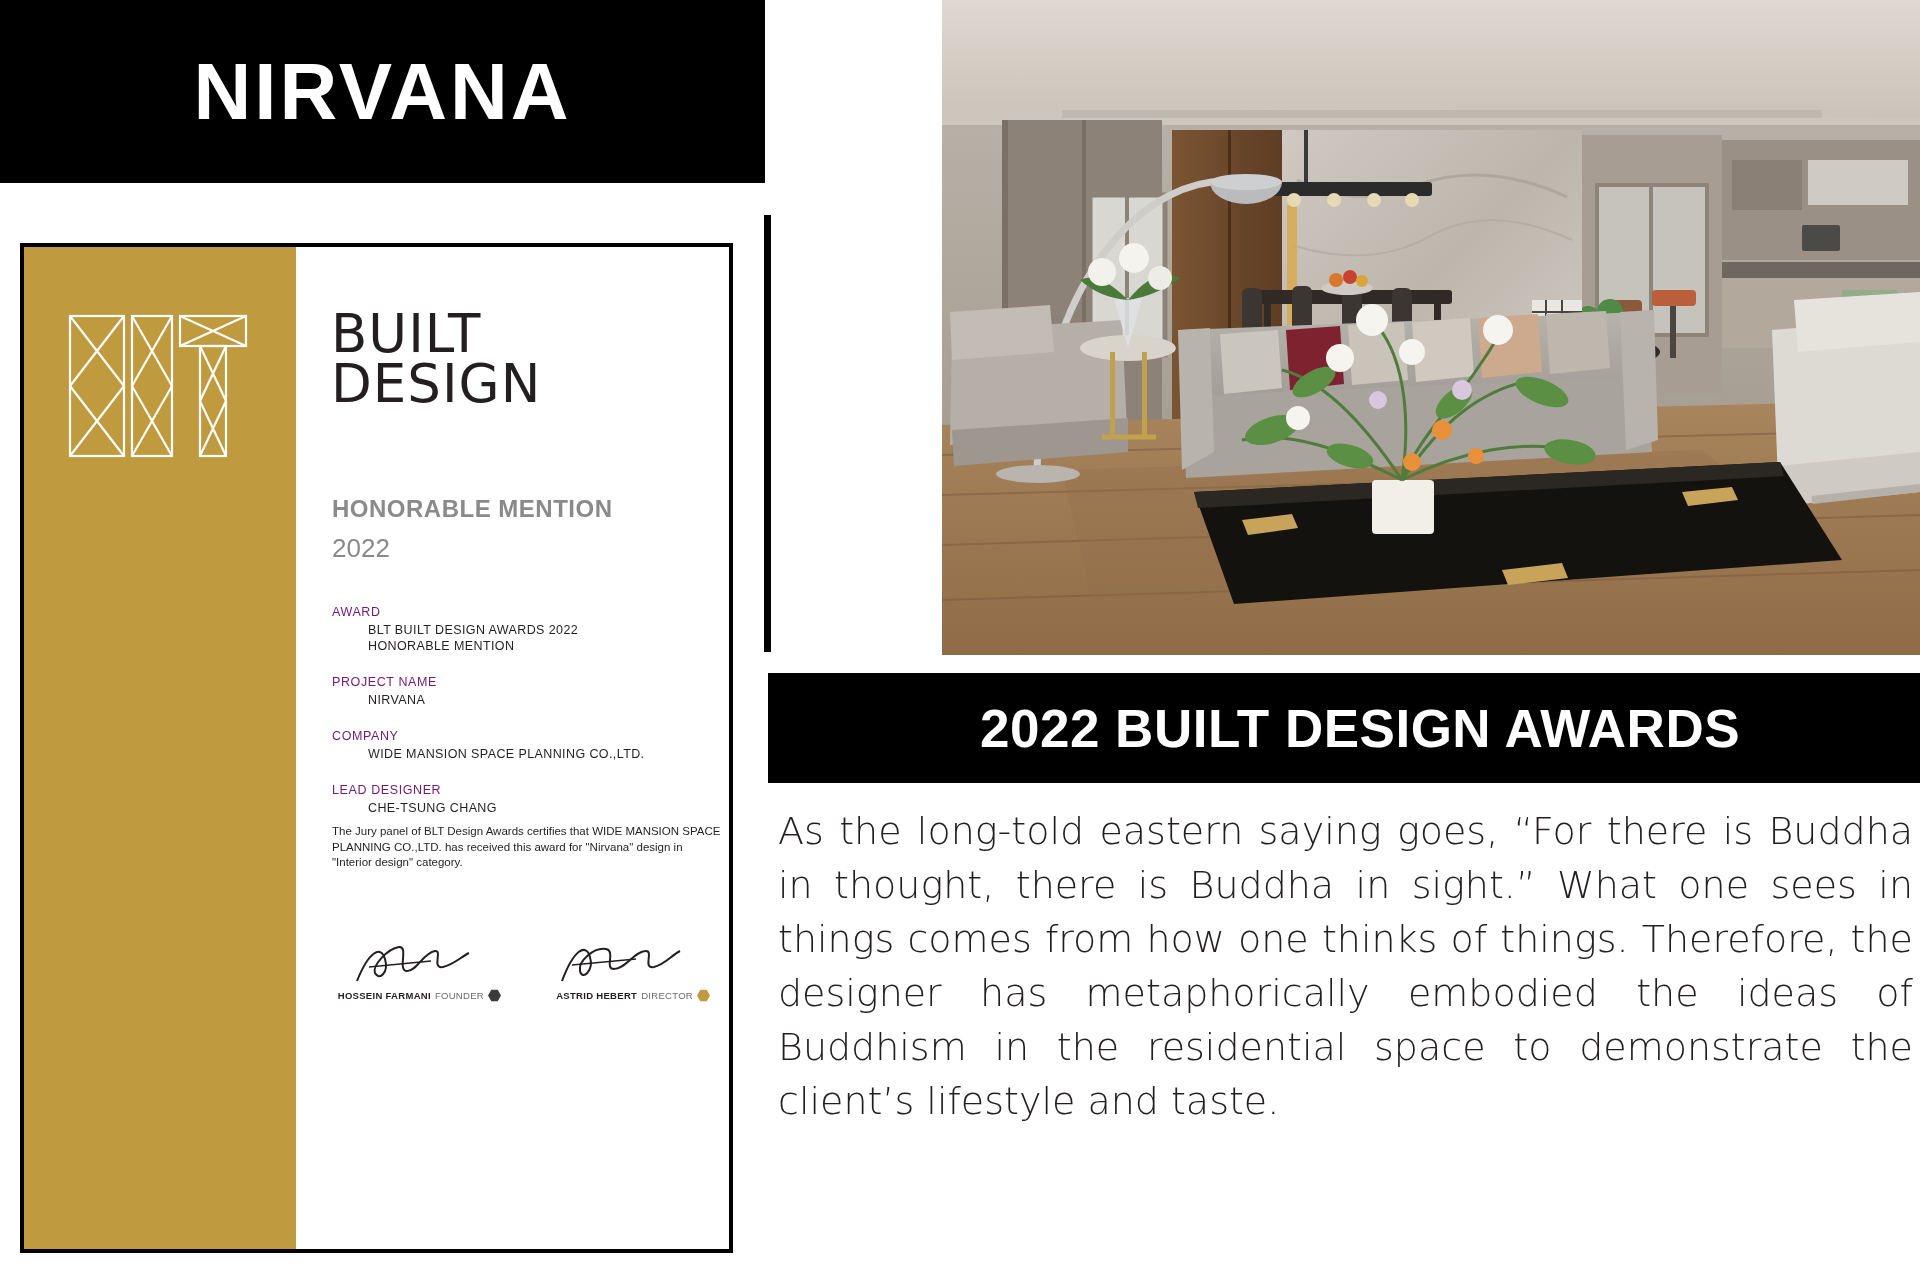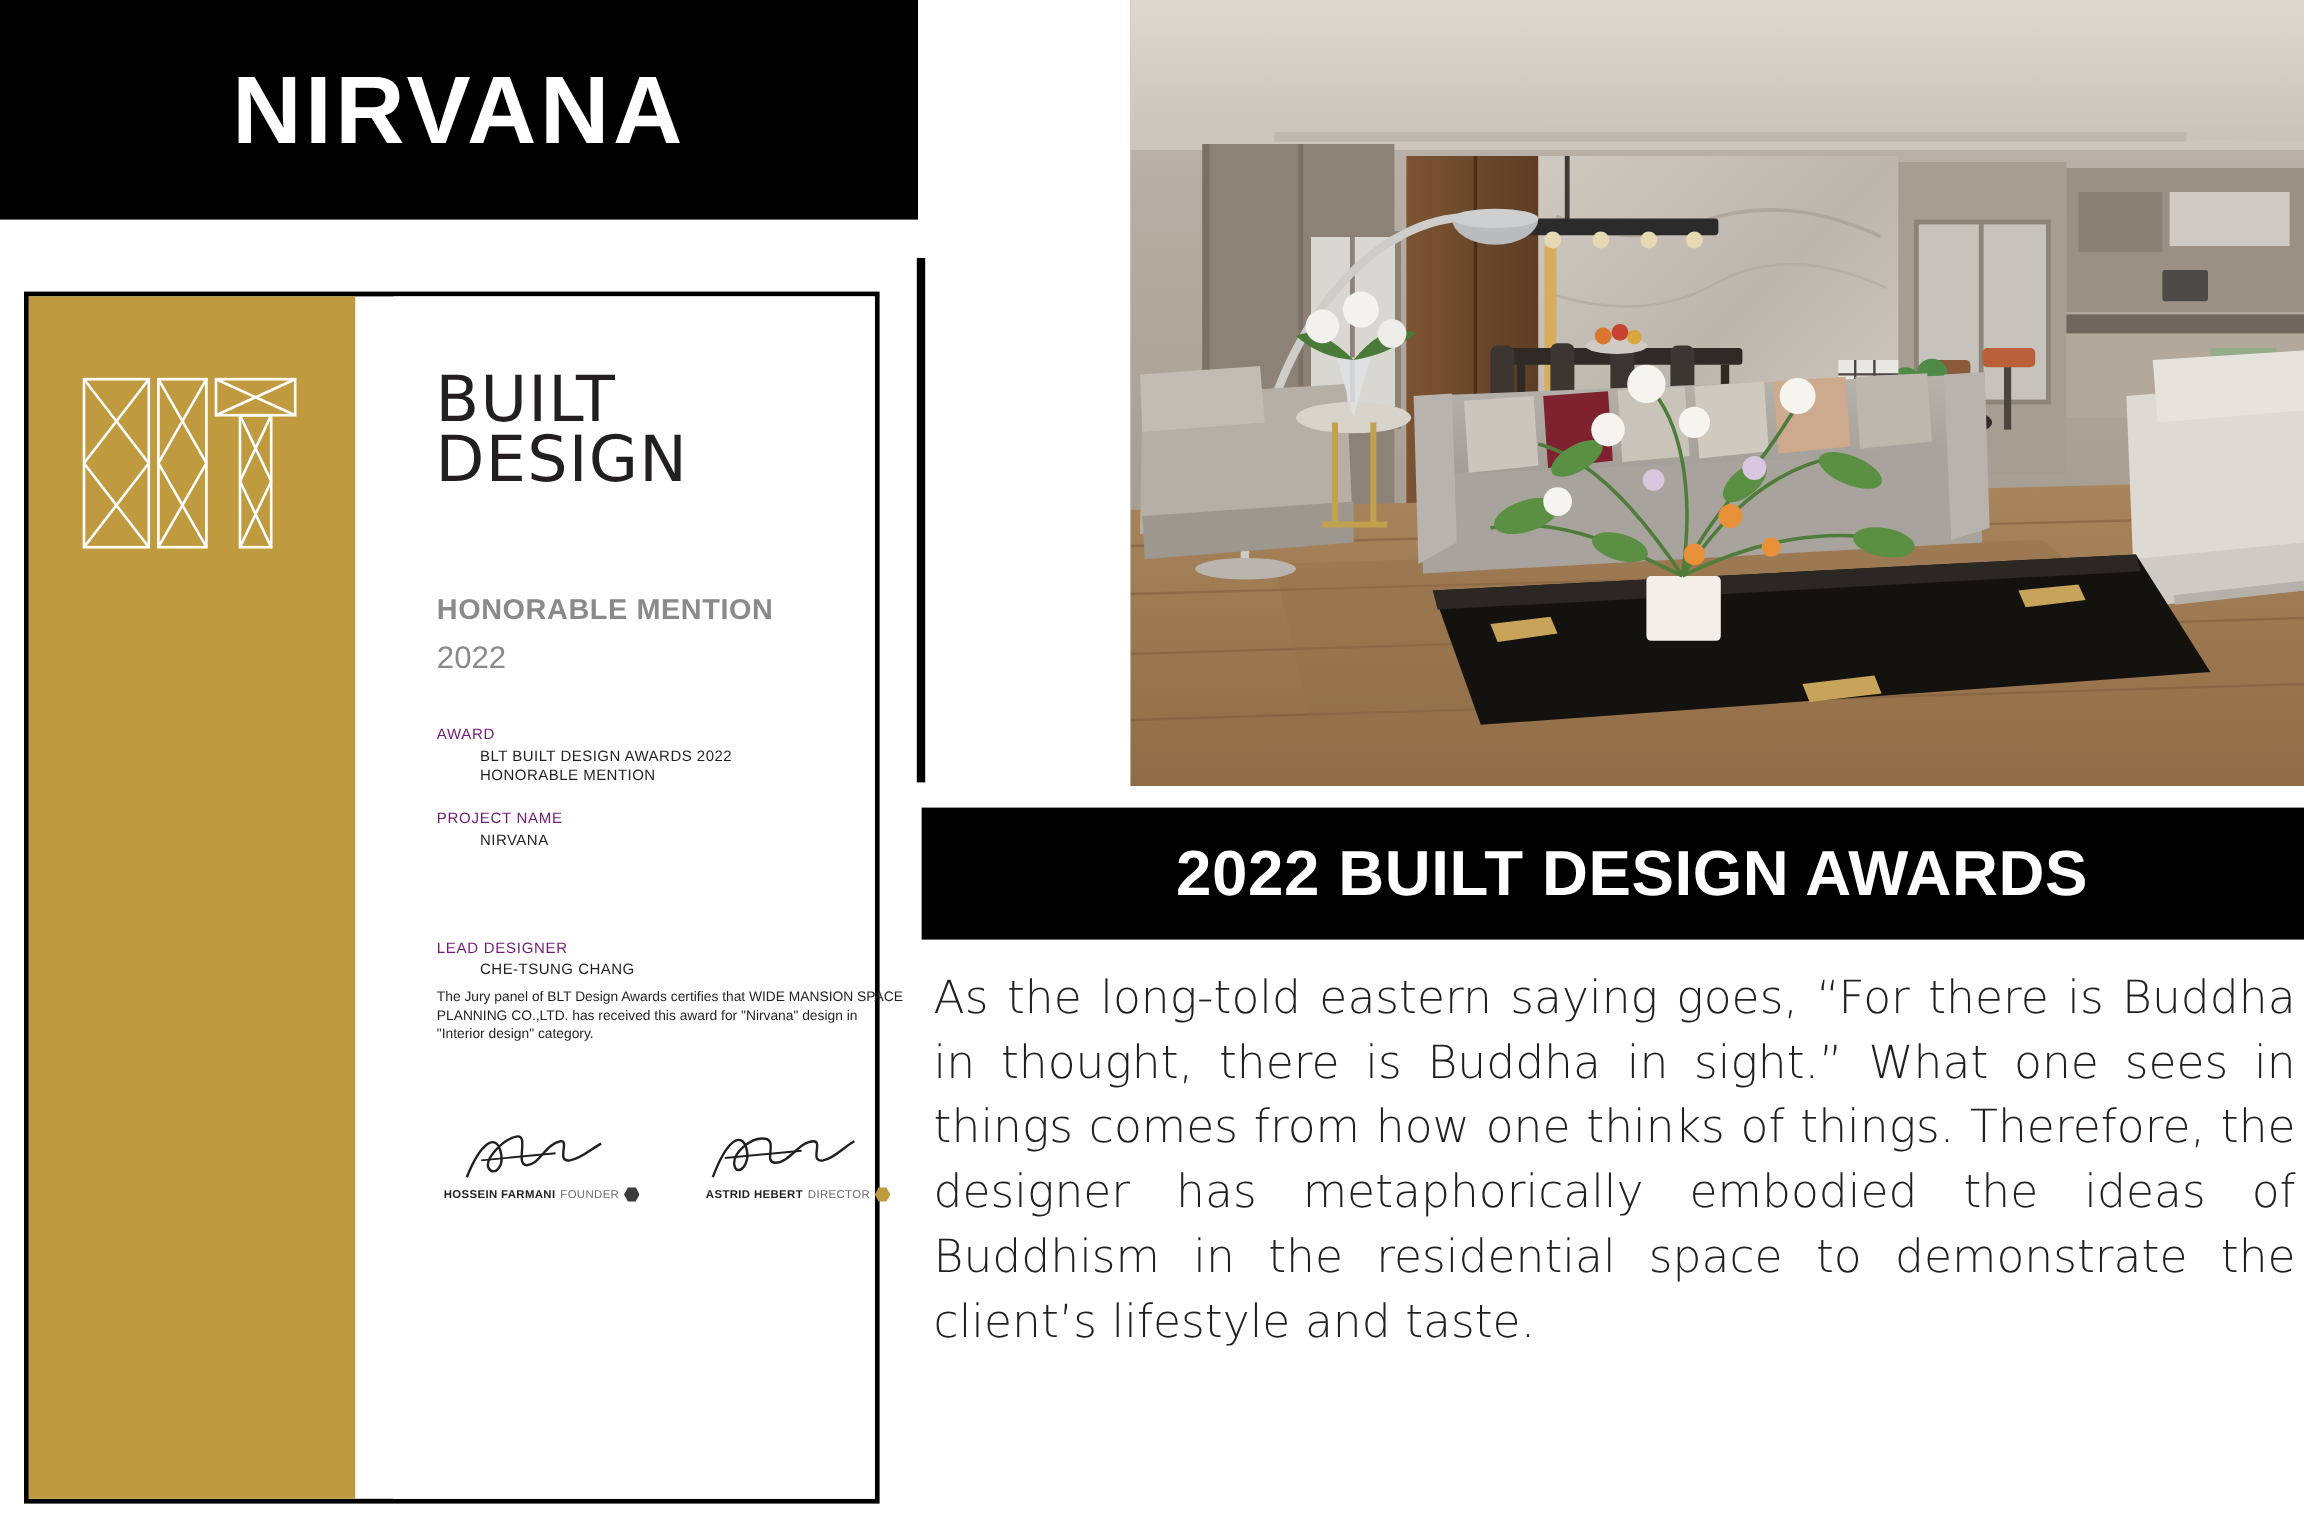--- a/index.html
+++ b/index.html
@@ -47,21 +47,20 @@
   .cert-frame {
     position: absolute;
     left: 20px;
     top: 243px;
     width: 713px;
     height: 1010px;
     border: 4px solid #000000;
     background: #ffffff;
     box-sizing: border-box;
     display: flex;
-    gap: 32px;
   }
   .cert-left {
     width: 272px;
     background: #c09a3e;
     position: relative;
     flex: 0 0 272px;
   }
   .cert-logo {
     position: absolute;
     left: 42px;
@@ -282,20 +281,24 @@
         <div class="field-label">AWARD</div>
         <div class="field-value" style="white-space:pre-line;">BLT BUILT DESIGN AWARDS 2022
 HONORABLE MENTION</div>
       </div>
 
       <div class="field-block" style="top:428px;">
         <div class="field-label">PROJECT NAME</div>
         <div class="field-value">NIRVANA</div>
       </div>
 
+      <div class="field-block" style="top:482px;">
+        <div class="field-label">COMPANY</div>
+        <div class="field-value">WIDE MANSION SPACE PLANNING CO.,LTD.</div>
+      </div>
 
       <div class="field-block" style="top:536px;">
         <div class="field-label">LEAD DESIGNER</div>
         <div class="field-value">CHE-TSUNG CHANG</div>
       </div>
 
       <div class="jury-text">The Jury panel of BLT Design Awards certifies that WIDE MANSION SPACE PLANNING CO.,LTD. has received this award for "Nirvana" design in "Interior design" category.</div>
 
       <div class="signatures">
 

